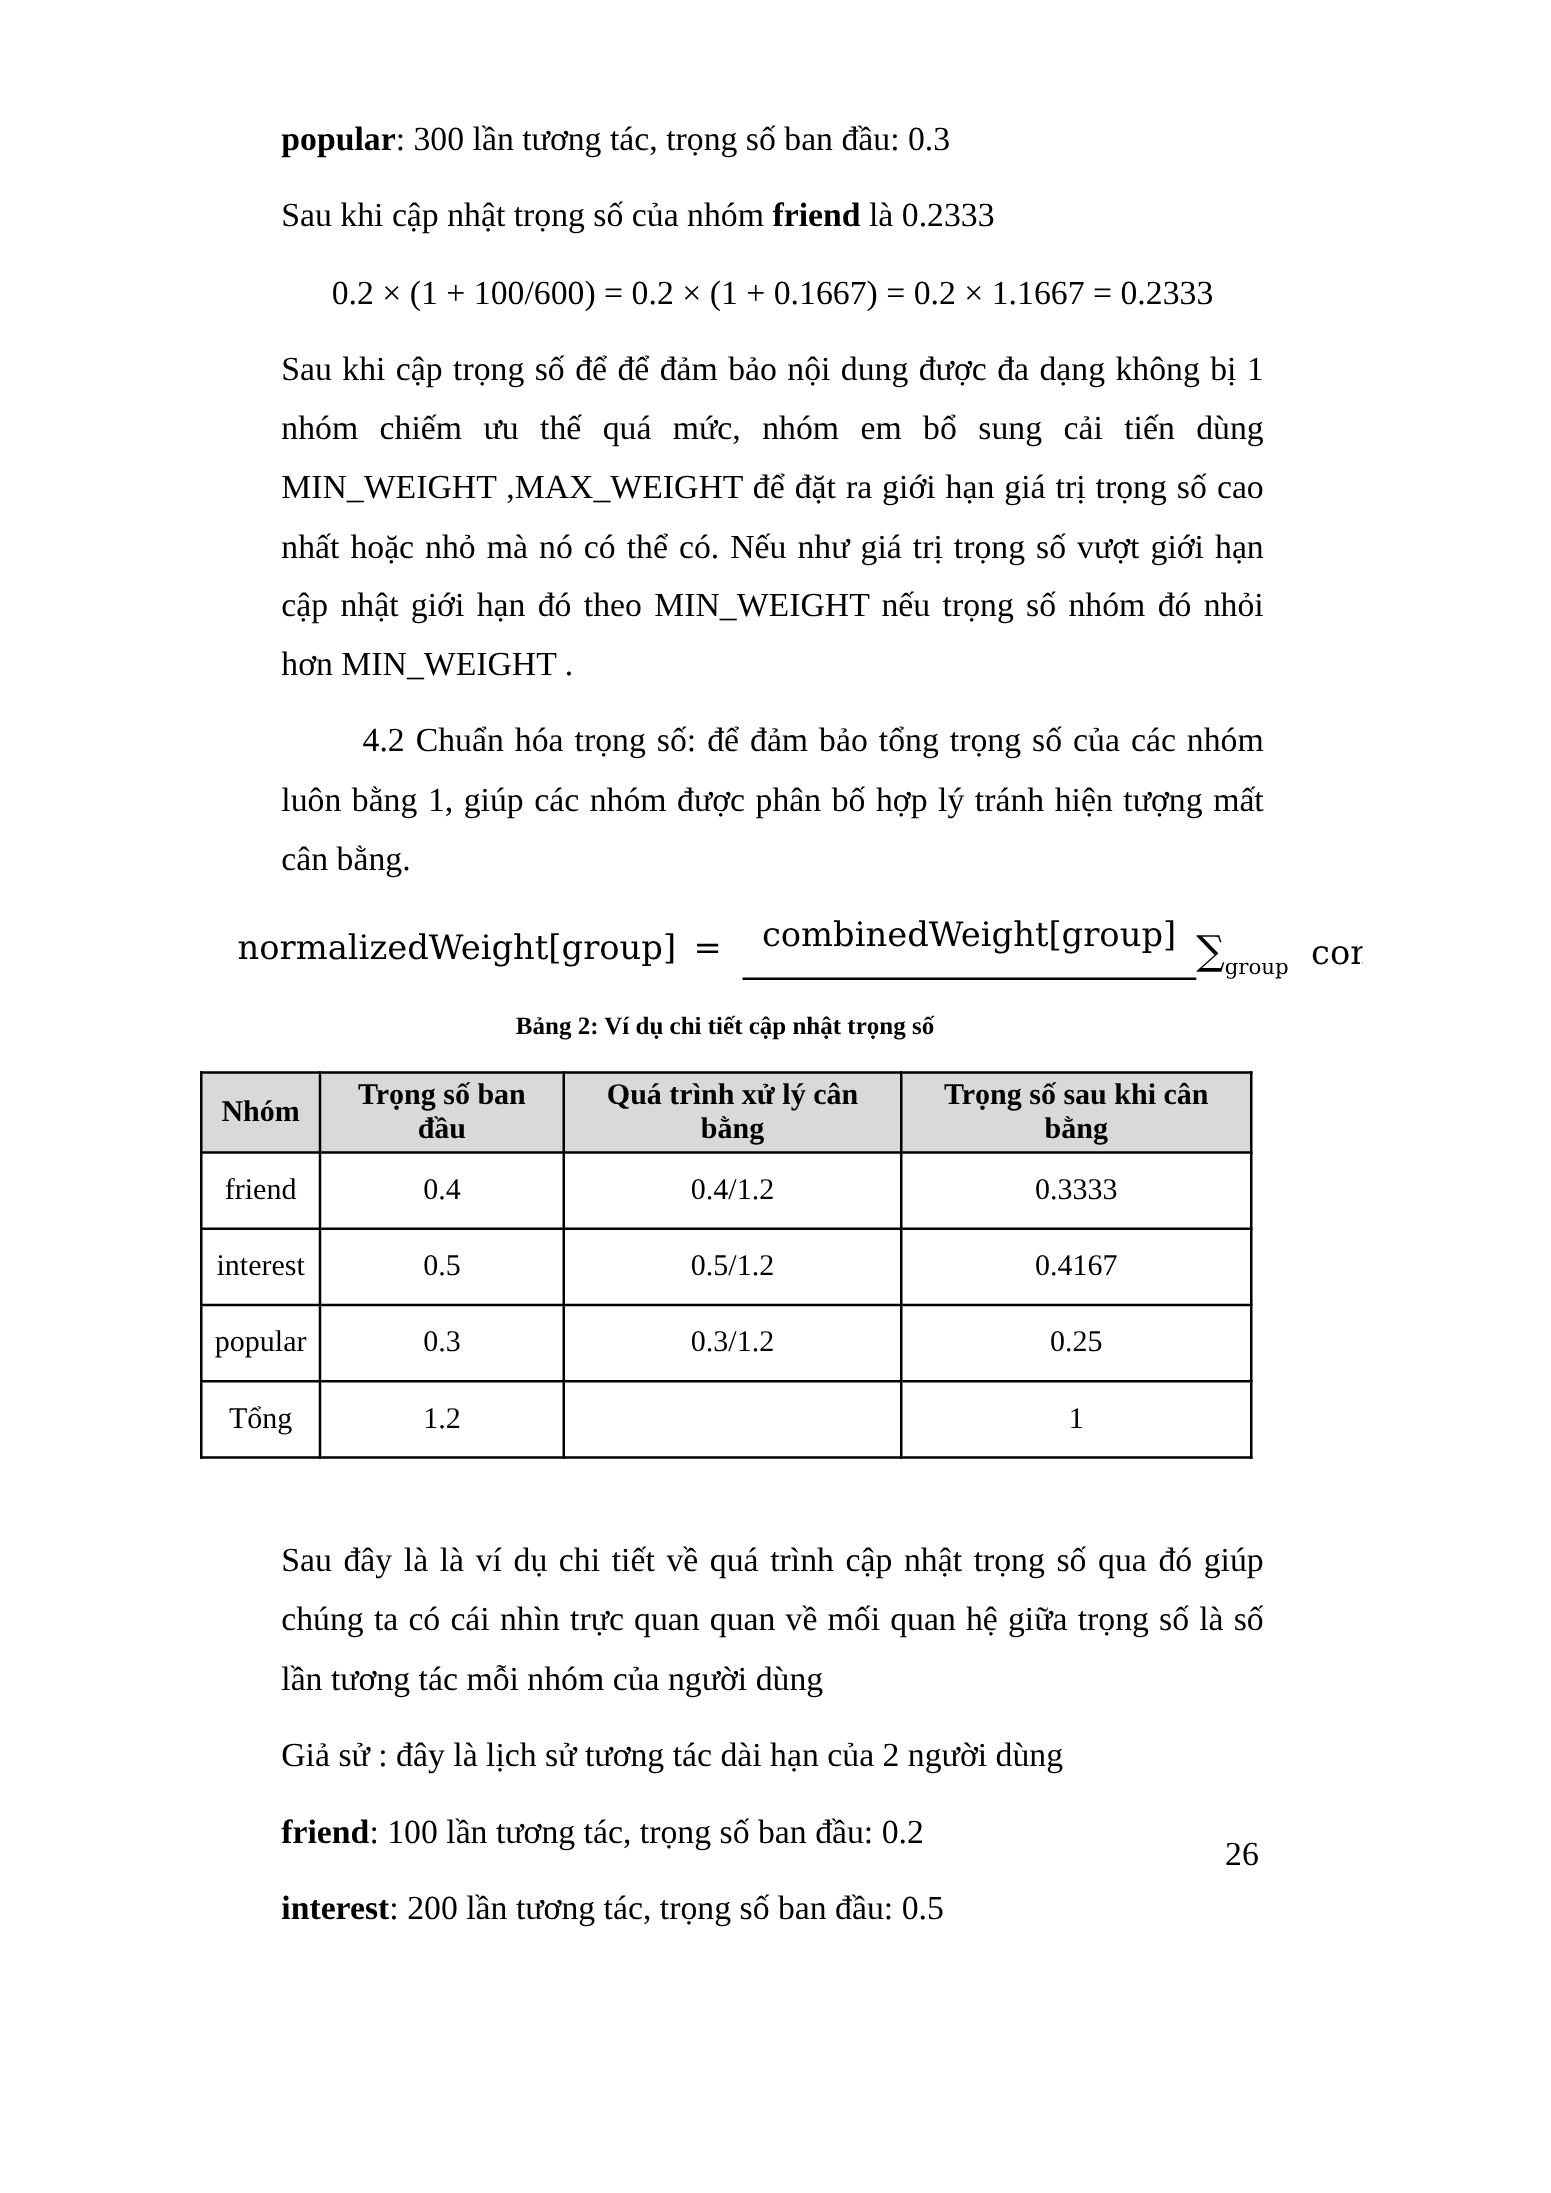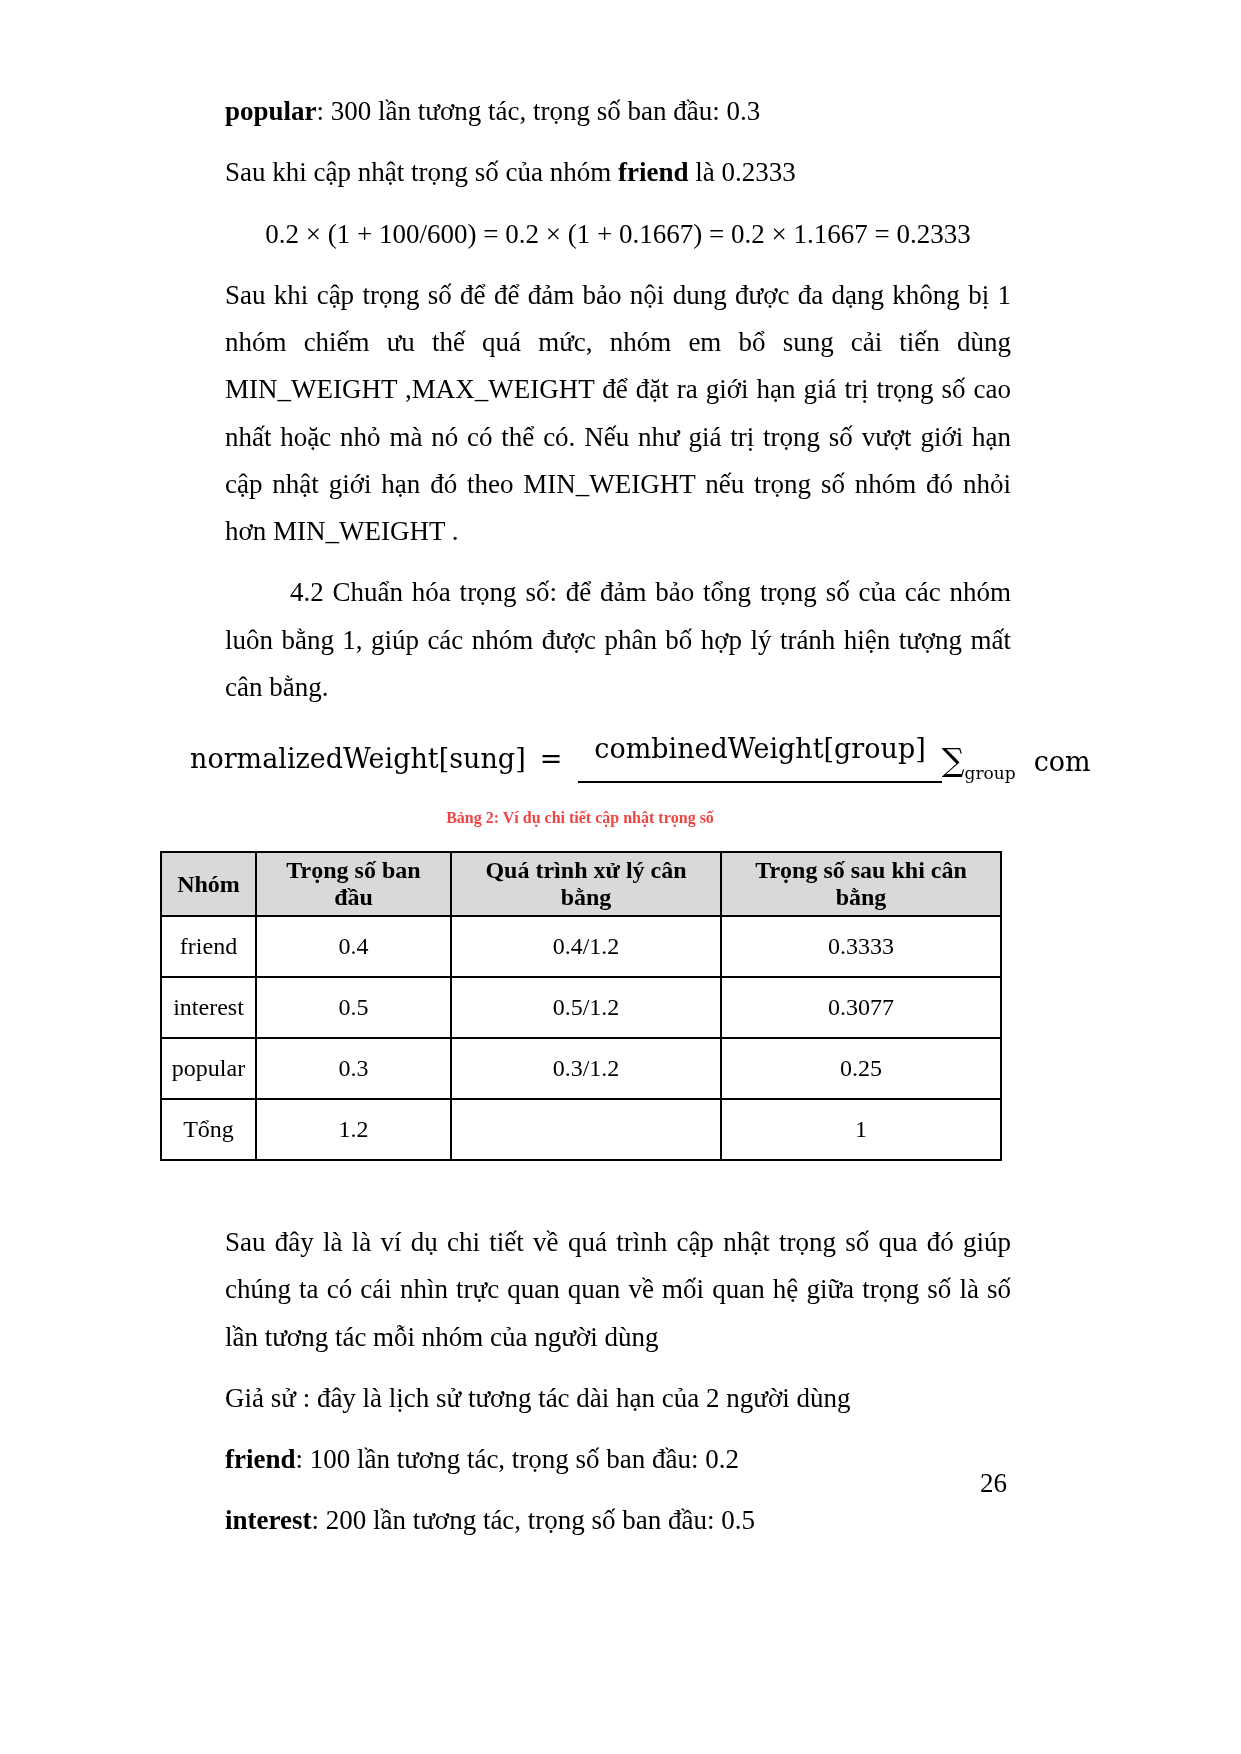--- a/index.html
+++ b/index.html
@@ -39,23 +39,23 @@
   .f-eq { margin: 0 16px 0 14px; }
   .frac { display: inline-flex; flex-direction: row; text-align: center; }
   .frac .num { padding: 0 16px 8px 16px; border-bottom: 2px solid #000; }
   .frac .den { padding-top: 8px; white-space: nowrap; }
   .sigma { font-size: 32px; }
   .sigma-sub { font-size: 17px; vertical-align: -8px; margin-right: 18px; }
 
   .caption {
     width: 840px;
     text-align: center;
-    color: #ef4444;
+    color: #000000;
     font-weight: bold;
-    font-size: 16px;
+    font-size: 20px;
     margin: 14px 0 24px 0;
   }
   table.weights {
     border-collapse: collapse;
     width: 840px;
     font-size: 24px;
     table-layout: fixed;
   }
   table.weights th, table.weights td {
     border: 2px solid #000;
@@ -87,21 +87,21 @@
 
     <p class="equation">0.2 × (1 + 100/600) = 0.2 × (1 + 0.1667) = 0.2 × 1.1667 = 0.2333</p>
 
     <p class="justify">Sau khi cập trọng số để để đảm bảo nội dung được đa dạng không bị 1 nhóm chiếm ưu thế quá mức, nhóm em bổ sung cải tiến dùng MIN_WEIGHT ,MAX_WEIGHT để đặt ra giới hạn giá trị trọng số cao nhất hoặc nhỏ mà nó có thể có. Nếu như giá trị trọng số vượt giới hạn cập nhật giới hạn đó theo MIN_WEIGHT nếu  trọng số nhóm đó nhỏi hơn MIN_WEIGHT .</p>
 
     <p class="justify indent">4.2 Chuẩn hóa trọng số: để đảm bảo tổng trọng số của các nhóm luôn bằng 1, giúp các nhóm được phân bố hợp lý tránh hiện tượng mất cân bằng.</p>
 
   </div>
 
   <div class="formula">
-    <span>normalizedWeight[sung]</span>
+    <span>normalizedWeight[group]</span>
     <span class="f-eq">=</span>
     <span class="frac">
       <span class="num">combinedWeight[group]</span>
       <span class="den"><span class="sigma">∑</span><span class="sigma-sub">group</span><span>combinedWeight[group]</span></span>
     </span>
   </div>
 
   <div class="caption">Bảng 2: Ví dụ chi tiết cập nhật trọng số</div>
 
   <table class="weights">
@@ -123,21 +123,21 @@
       <tr>
         <td>friend</td>
         <td>0.4</td>
         <td>0.4/1.2</td>
         <td>0.3333</td>
       </tr>
       <tr>
         <td>interest</td>
         <td>0.5</td>
         <td>0.5/1.2</td>
-        <td>0.3077</td>
+        <td>0.4167</td>
       </tr>
       <tr>
         <td>popular</td>
         <td>0.3</td>
         <td>0.3/1.2</td>
         <td>0.25</td>
       </tr>
       <tr>
         <td>Tổng</td>
         <td>1.2</td>

